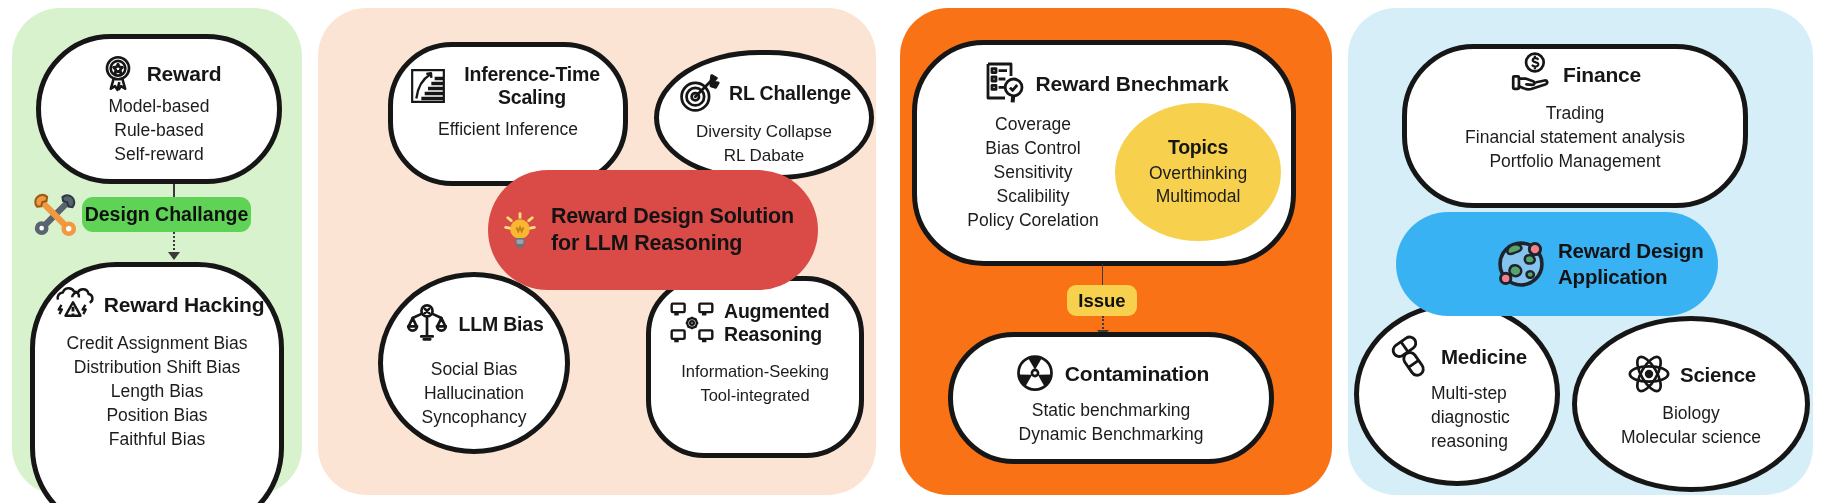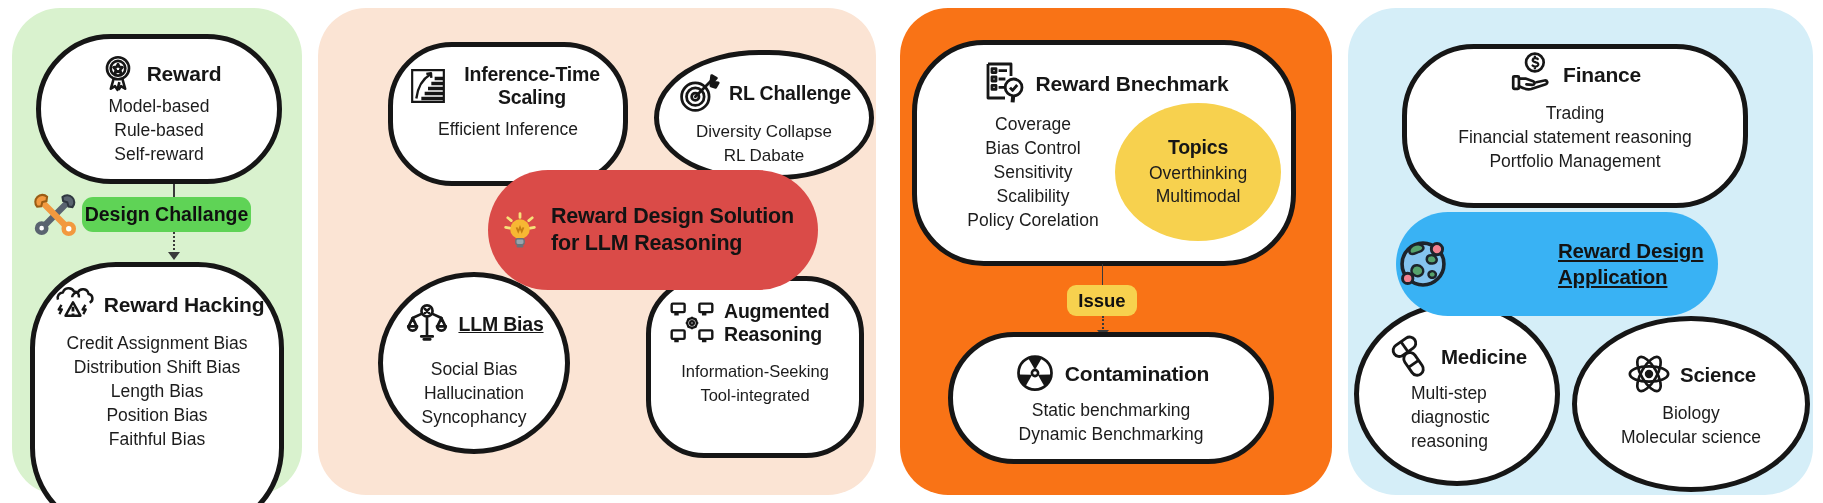--- a/index.html
+++ b/index.html
@@ -41,21 +41,21 @@
   #inference-bubble{left:70px;top:34px;width:240px;height:144px;border-radius:64px;padding-top:16px;}
   #inference-bubble .btitle{font-size:19.5px;width:152px;text-align:center;}
   #rl-bubble{left:336px;top:42px;width:220px;height:130px;border-radius:55% 55% 50% 50%/60% 60% 55% 55%;padding-top:16px;}
   #rl-bubble .btitle{font-size:19.5px;}
   #red-bubble{
     position:absolute;left:170px;top:162px;width:330px;height:120px;border-radius:60px;
     background:#da4b48;z-index:6;display:flex;align-items:center;justify-content:center;gap:10px;
   }
   #red-bubble .btitle{font-size:21.5px;line-height:27px;width:256px;color:#131313;}
   #llm-bubble{left:60px;top:264px;width:192px;height:182px;border-radius:50%;padding-top:24px;}
-  #llm-bubble .btitle{font-size:19.5px;text-decoration:underline;}
+  #llm-bubble .btitle{font-size:19.5px;}
   #aug-bubble{left:328px;top:268px;width:218px;height:182px;border-radius:58px;padding-top:18px;}
   #aug-bubble .btitle{font-size:19.5px;width:118px;text-align:left;}
   #aug-bubble .items{font-size:16.5px;}
 
   
   #bench-bubble{left:12px;top:32px;width:384px;height:226px;border-radius:72px;padding-top:14px;}
   #bench-items{width:232px;text-align:center;}
   #topics-circle{
     position:absolute;left:198px;top:58px;width:166px;height:138px;border-radius:50%;
     background:#f7d14e;display:flex;flex-direction:column;align-items:center;justify-content:center;
@@ -70,26 +70,26 @@
   }
   #line3b{position:absolute;left:202px;top:308px;height:16px;border-left:2px dotted #3a3a3a;}
   #arrow3{position:absolute;left:197px;top:322px;width:0;height:0;
     border-left:6px solid transparent;border-right:6px solid transparent;border-top:7px solid #3a3a3a;}
   #contam-bubble{left:48px;top:324px;width:326px;height:132px;border-radius:66px;padding-top:14px;}
 
   
   #finance-bubble{left:54px;top:36px;width:346px;height:164px;border-radius:72px;padding-top:2px;}
   #app-bubble{
     position:absolute;left:48px;top:204px;width:322px;height:104px;border-radius:52px;
-    background:#39b2f4;z-index:6;display:flex;align-items:center;justify-content:space-between;gap:10px;text-decoration:underline;
+    background:#39b2f4;z-index:6;display:flex;align-items:center;justify-content:flex-end;gap:10px;
   }
   #app-bubble .btitle{font-size:20.5px;line-height:26px;width:160px;color:#131313;}
   #med-bubble{left:6px;top:294px;width:206px;height:184px;border-radius:50%;padding-top:26px;}
   #med-bubble .btitle{font-size:20.5px;}
-  #med-bubble .items{text-align:left;width:116px;margin:2px auto 0 52px;}
+  #med-bubble .items{text-align:left;width:116px;margin:2px auto 0 72px;}
   #sci-bubble{left:224px;top:308px;width:238px;height:176px;border-radius:50%;padding-top:30px;}
   #sci-bubble .btitle{font-size:20.5px;}
 </style>
 </head>
 <body>
 
 <div class="stage">
 
   <section class="panel" id="panel-green">
 
@@ -328,21 +328,21 @@
             <path d="M15 4.2c-.5-.6-2.3-.8-2.6.3-.3 1 1 1.2 1.6 1.4.9.2 1.5.6 1.2 1.5-.4 1-2.3.9-2.9.2M13.5 2.9v.8M13.5 8.3v.8" stroke-width="1.2"></path>
             <rect x="2.2" y="13.2" width="3" height="6.6" rx=".6"></rect>
             <path d="M5.2 18.4c2.4 1.3 4.6 1.9 6.4 1.4l7.6-2.5c1.3-.5.8-2.2-.7-1.9l-4.2.9"></path>
             <path d="M5.2 14.4h3.4l4 1.4c1.2.5.9 2-.5 1.9l-3-.3"></path>
           </svg>
         </span>
         <span class="btitle">Finance</span>
       </div>
       <div class="items" style="margin-top:4px;">
         <div>Trading</div>
-        <div>Financial statement reasoning</div>
+        <div>Financial statement analysis</div>
         <div>Portfolio Management</div>
       </div>
     </div>
 
     <div id="app-bubble">
       <span class="icon">
         <svg width="54" height="54" viewBox="0 0 24 24" fill="none">
           <circle cx="12" cy="12" r="9.3" fill="#85c4ef" stroke="#1d242b" stroke-width="1.6"></circle>
           <path d="M7.5 3.8c2-.9 3.6-.6 4.4.3.8 1-.2 2.2-1.6 2.5C8.9 7 7.6 8 6.5 7.4 5.4 6.7 6 4.6 7.5 3.8z" fill="#56a36c" stroke="#1d242b" stroke-width="1.1"></path>
           <path d="M14.8 8.2c1.4-.4 2.8.2 3.2 1.4.4 1.3-.6 2.1-1.8 2.2-1.2.1-2.4-.4-2.5-1.6-.1-1 .3-1.7 1.1-2z" fill="#56a36c" stroke="#1d242b" stroke-width="1.1"></path>

